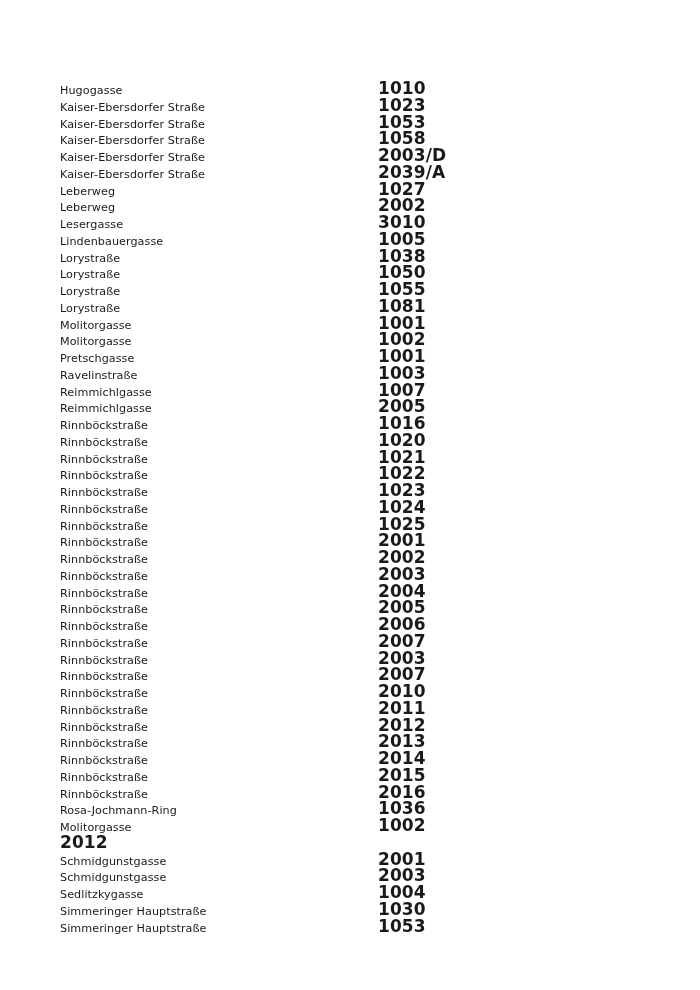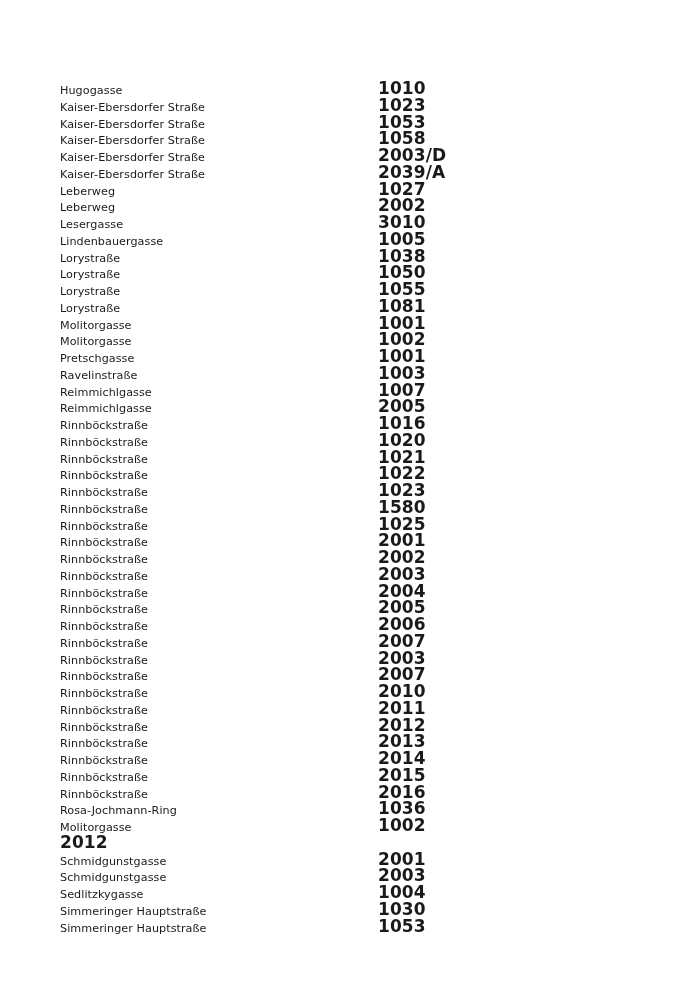--- a/index.html
+++ b/index.html
@@ -149,21 +149,21 @@
       <div class="row">
         <div class="col-street">Rinnböckstraße</div>
         <div class="col-number">1022</div>
       </div>
       <div class="row">
         <div class="col-street">Rinnböckstraße</div>
         <div class="col-number">1023</div>
       </div>
       <div class="row">
         <div class="col-street">Rinnböckstraße</div>
-        <div class="col-number">1580</div>
+        <div class="col-number">1024</div>
       </div>
       <div class="row">
         <div class="col-street">Rinnböckstraße</div>
         <div class="col-number">1025</div>
       </div>
       <div class="row">
         <div class="col-street">Rinnböckstraße</div>
         <div class="col-number">2001</div>
       </div>
       <div class="row">

